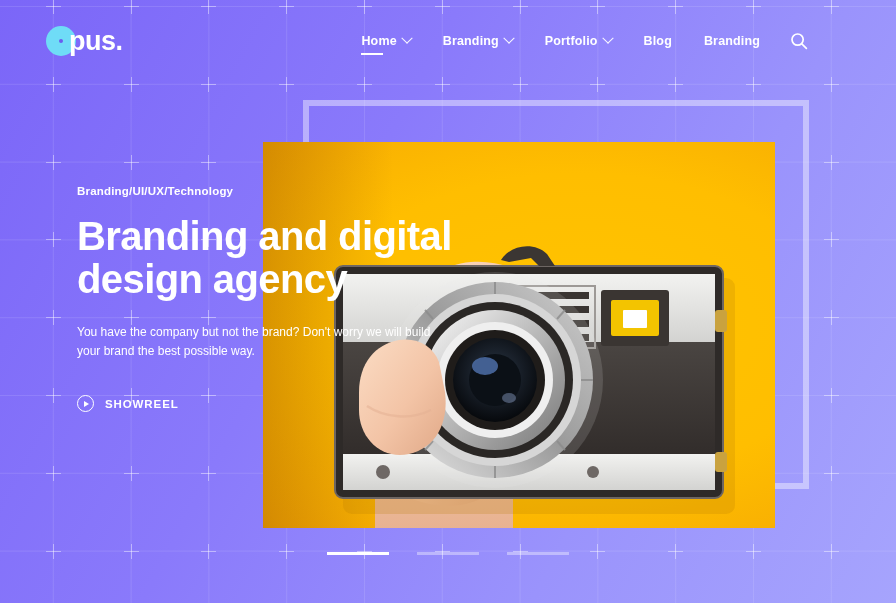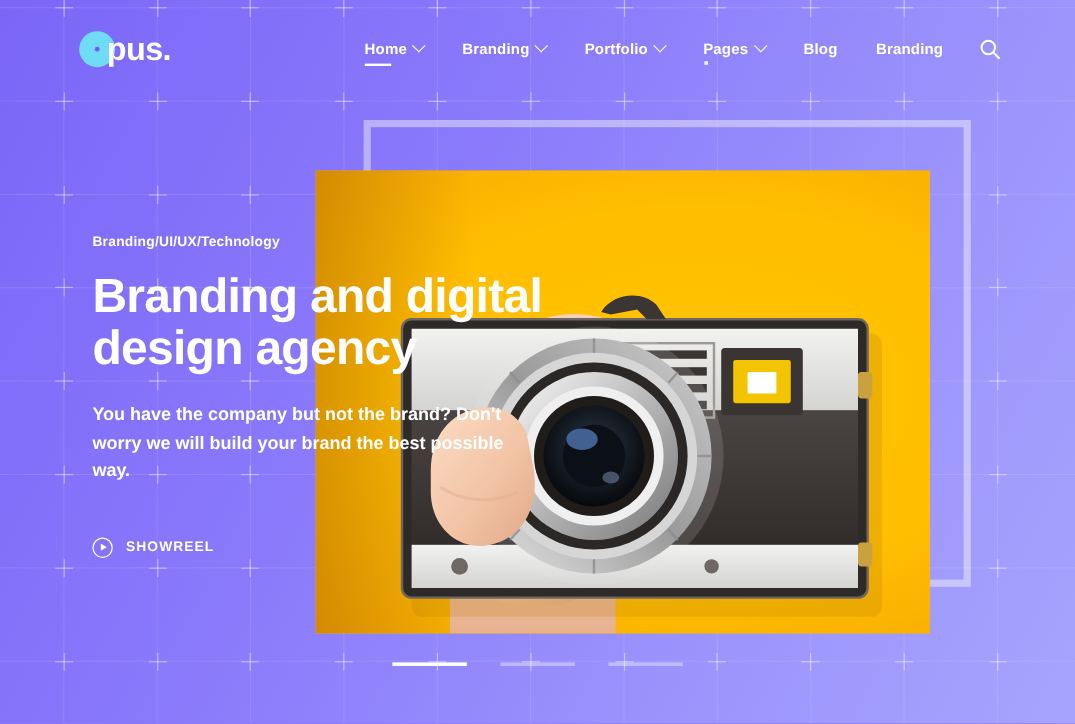--- a/index.html
+++ b/index.html
@@ -40,23 +40,22 @@
   .cross:before, .cross:after {
     content:""; position:absolute; background:rgba(255,255,255,0.42);
   }
   .cross:before { left:0; top:7px; width:15px; height:1px; }
   .cross:after  { top:0; left:7px; height:15px; width:1px; }
 
   
   header {
     position:absolute; top:0; left:0; right:0; height:82px;
     display:flex; align-items:center;
-    padding:0 46px 0 46px;
+    padding:0 72px 0 46px;
     z-index:30;
-    margin-left:20px;
   }
   .logo {
     display:flex; align-items:center;
     font-size:27px; font-weight:bold; color:#fff;
     letter-spacing:-0.5px;
     position:relative;
   }
   .logo-dot {
     width:30px; height:30px; border-radius:50%;
     background:#6fdcf7;
@@ -135,44 +134,44 @@
     position:absolute; left:0; top:0; bottom:0; width:130px;
     background:linear-gradient(to right, rgba(150,80,0,0.35), rgba(150,80,0,0));
   }
 
   
   .photo { position:absolute; inset:0; }
 
   
   .hero-copy {
     position:absolute;
-    left:77px; top:196px;
+    left:77px; top:185px;
     width:420px;
     z-index:20;
   }
   .eyebrow {
     color:#ffffff; font-size:11.5px; font-weight:bold;
     letter-spacing:0.2px; margin-bottom:18px;
   }
   h1.headline {
     color:#ffffff;
     font-size:40px;
     line-height:1.08;
     font-weight:bold;
     letter-spacing:-0.6px;
     margin-bottom:22px;
     width:400px;
   }
   p.sub {
     color:#ffffff;
-    font-size:15px;
+    font-size:12px;
     line-height:1.55;
     width:372px;
-    font-weight:700;
-    margin-bottom:42px;
+    font-weight:400;
+    margin-bottom:32px;
   }
   .showreel {
     display:inline-flex; align-items:center; gap:11px;
     color:#fff; font-size:11.5px; font-weight:bold; letter-spacing:0.9px;
     cursor:pointer;
   }
   .play-circle {
     width:17px; height:17px; border-radius:50%;
     border:1.6px solid #fff;
     display:flex; align-items:center; justify-content:center;
@@ -435,24 +434,20 @@
           <span class="chev"></span>
         </div>
         <div class="nav-item">
           <span>Branding</span>
           <span class="chev"></span>
         </div>
         <div class="nav-item">
           <span>Portfolio</span>
           <span class="chev"></span>
         </div>
-        <div class="nav-item dotted">
-          <span>Pages</span>
-          <span class="chev"></span>
-        </div>
         <div class="nav-item">
           <span>Blog</span>
         </div>
         <div class="nav-item">
           <span>Branding</span>
         </div>
         <div class="search-btn">
           <svg width="18" height="18" viewBox="0 0 18 18">
             <circle cx="7.6" cy="7.6" r="5.6" fill="none" stroke="#fff" stroke-width="1.7"></circle>
             <line x1="11.8" y1="11.8" x2="16.4" y2="16.4" stroke="#fff" stroke-width="1.7" stroke-linecap="round"></line>

